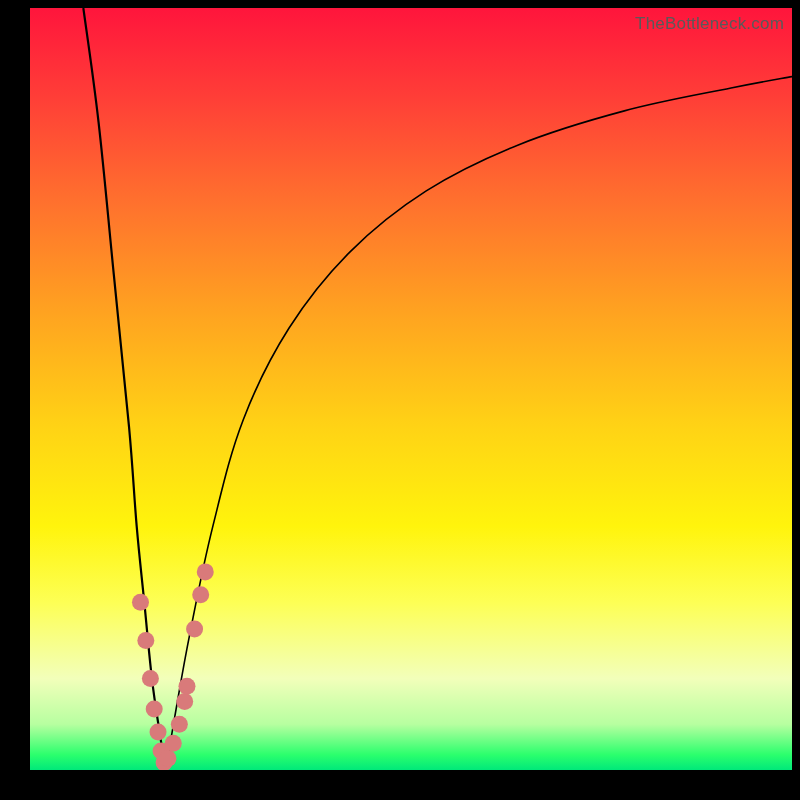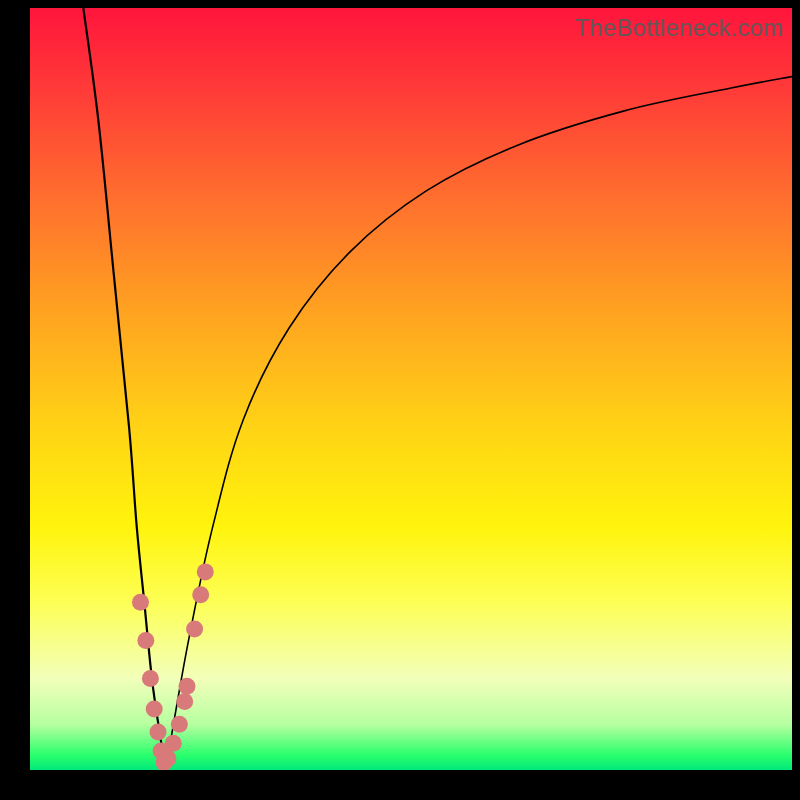--- a/index.html
+++ b/index.html
@@ -35,21 +35,21 @@
       #b7ffa0 94%,
       #2bff6d 98%,
       #00e87a 100%
     );
   }
   .watermark {
     position: absolute;
     top: 6px;
     right: 8px;
     color: #5a5a5a;
-    font-size: 24px;
+    font-size: 17px;
     font-weight: 500;
     letter-spacing: 0.2px;
     pointer-events: none;
   }
   svg.curves {
     position: absolute;
     left: 0;
     top: 0;
     width: 100%;
     height: 100%;

